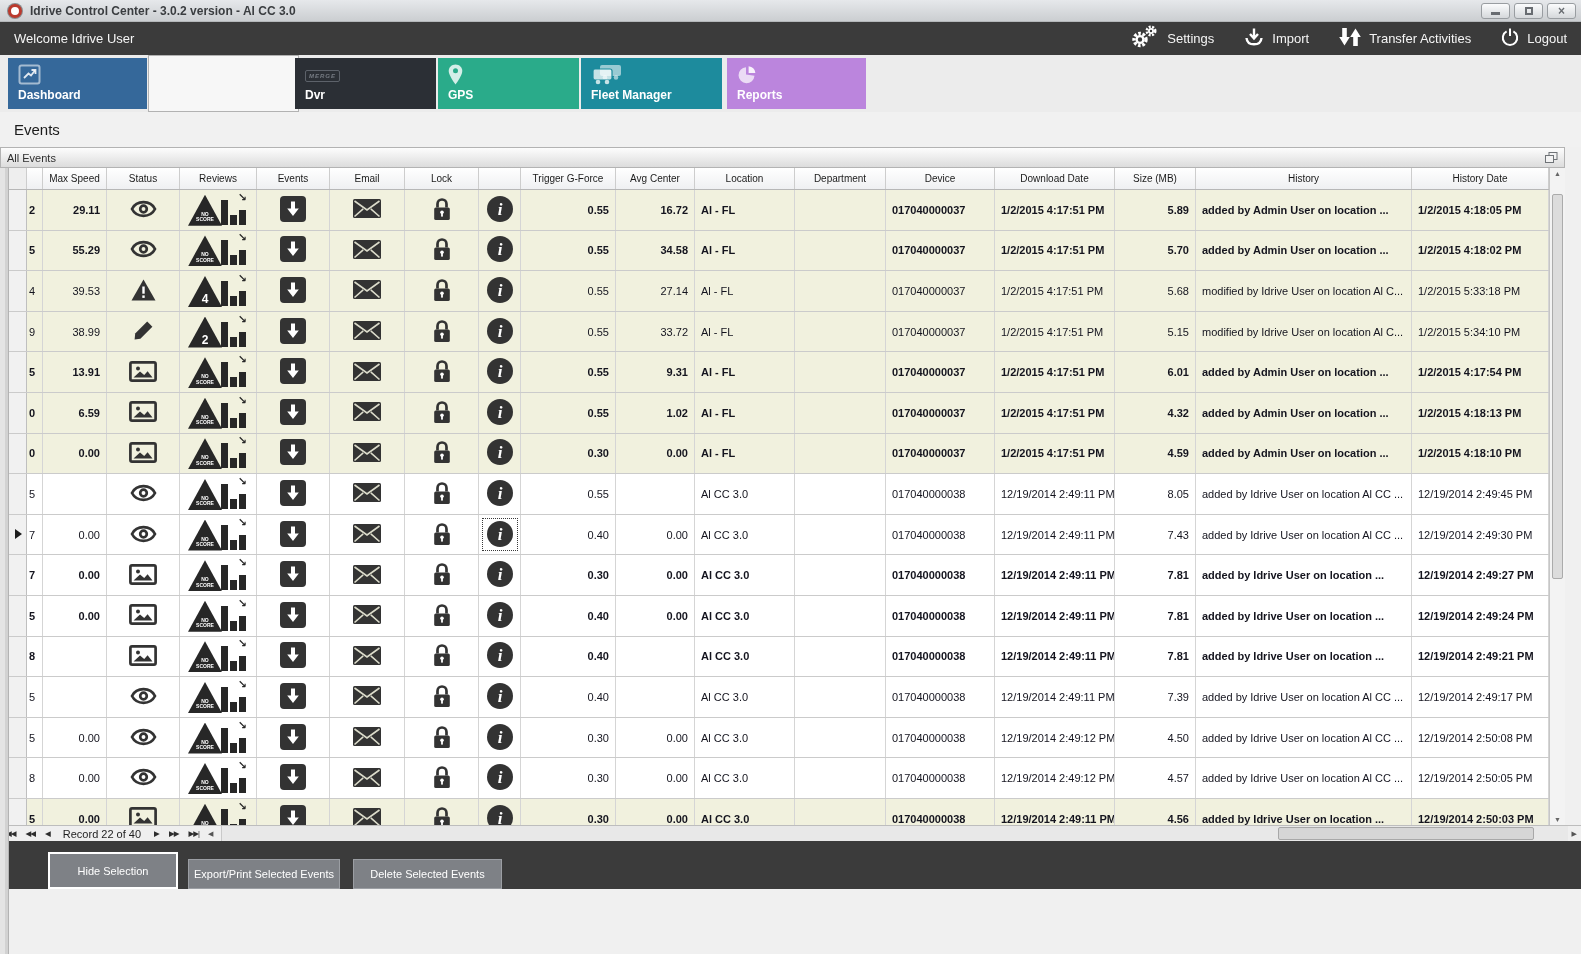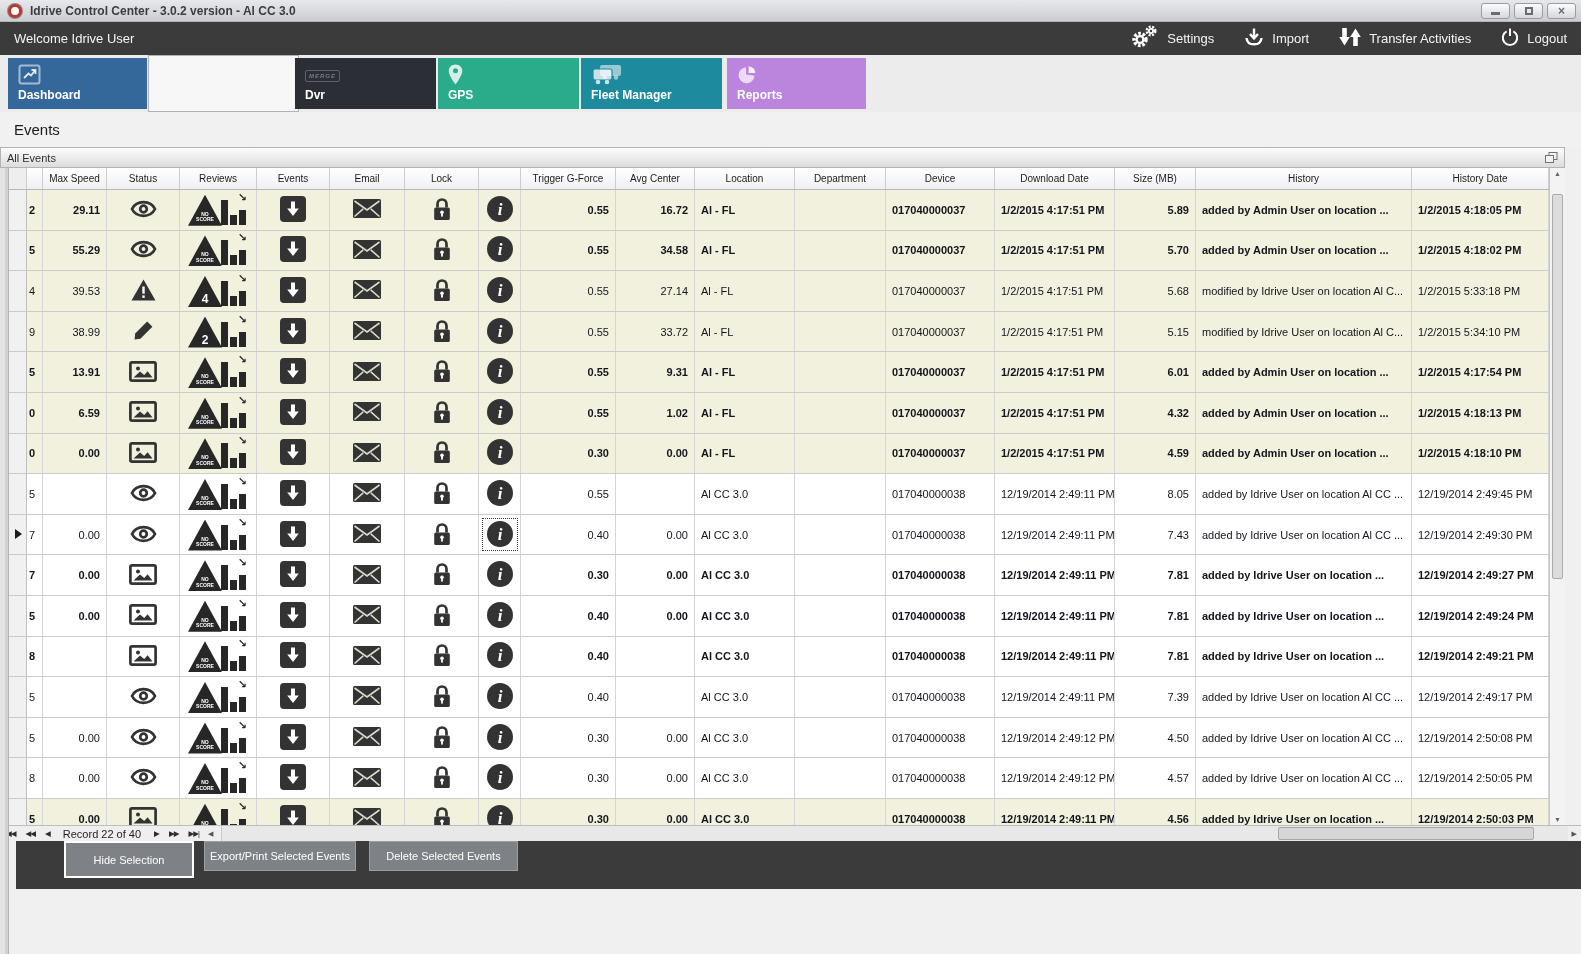--- a/index.html
+++ b/index.html
@@ -87,21 +87,21 @@
     border-top:1px solid #bdbdbd; display:flex; align-items:center; font-size:11px; color:#1e1e1e; }
   .vcr { font-size:7.5px; letter-spacing:-1px; color:#2d2d2d; padding:0 5px; cursor:default; }
   .rectext { margin:0 8px; white-space:nowrap; }
   .hscroll { position:relative; flex:1; height:100%; margin-left:4px; background:#e8e8e8;
     border-left:1px solid #c9c9c9; }
   .hthumb { position:absolute; top:1px; bottom:1px; left:1056px; width:256px; background:#d6d6d6;
     border:1px solid #a8a8a8; border-radius:2px; }
   .harrow { font-size:7px; color:#555; padding:0 4px; }
 
   
-  .panel-dark { position:absolute; left:16px; right:0; background:#3b3b3b; display:flex; align-items:flex-start; }
+  .panel-dark { position:absolute; left:0; right:0; background:#3b3b3b; display:flex; align-items:flex-end; }
   .p1 { top:841px; height:48px; }
   .p2 { top:889px; height:65px; border-top:2px solid #8e9093; }
   .btn { color:#fff; font-size:11px; display:flex; align-items:center; justify-content:center;
     cursor:default; white-space:nowrap; }
   .btn.gray { background:#7e8186; border:1px solid #9b9ea3; height:30px; }
   .btn.silver { background:#b7babe; border:1px solid #c6c9cd; height:36px; }
   .btn.wfocus { border:2px solid #ffffff; }
 
   
   .left-strip { position:absolute; left:0; top:168px; width:9px; height:786px; background:#e4e4e4;

